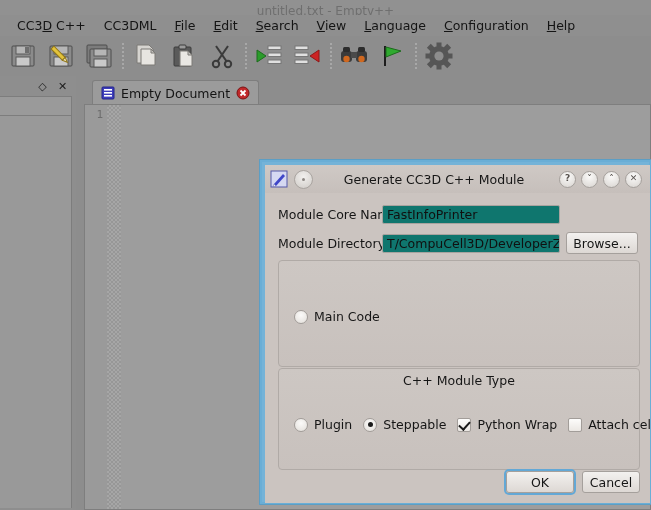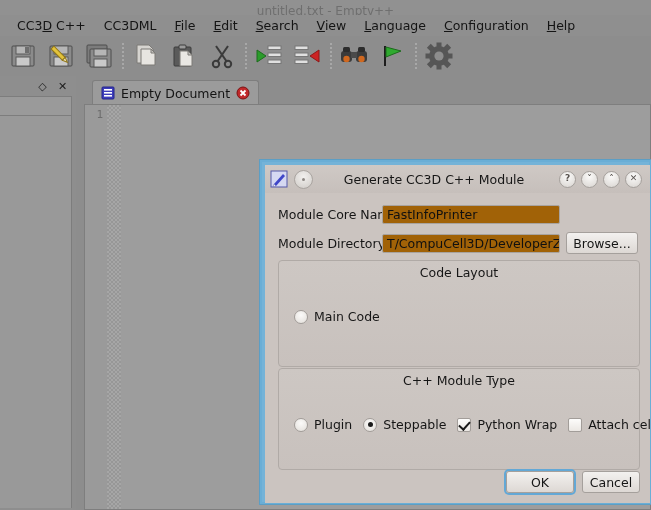--- a/index.html
+++ b/index.html
@@ -119,21 +119,21 @@
   .wb{
     width:15px;height:15px;border-radius:50%;
     background:radial-gradient(circle at 50% 30%,#fbfaf9,#d8d4d0);
     border:1px solid #a5a09c;color:#58534f;font-size:9px;line-height:13px;
     text-align:center;font-weight:bold;
   }
 
   .row{position:absolute;display:flex;align-items:center;}
   .row .lab{font-size:12.5px;color:#161616;white-space:nowrap;}
   .tfield{
-    background:#a16207;border:1px solid #a8a39f;border-radius:2px;
+    background:#0f766e;border:1px solid #a8a39f;border-radius:2px;
     height:19px;box-sizing:border-box;font-size:12.5px;color:#101010;
     padding:0 4px;display:flex;align-items:center;overflow:hidden;white-space:nowrap;
   }
   .btn{
     border:1px solid #a5a09c;border-radius:3px;
     background:linear-gradient(to bottom,#f3f1ef,#ddd8d4);
     font-size:12.5px;color:#161616;height:22px;
     display:flex;align-items:center;justify-content:center;
     padding:0 0;box-sizing:border-box;white-space:nowrap;
   }
@@ -386,21 +386,20 @@
         <div class="tfield" style="width:178px;">FastInfoPrinter</div>
       </div>
 
       <div class="row" style="left:13px;top:67px;width:372px;">
         <div class="lab" style="width:104px;">Module Directory</div>
         <div class="tfield" style="width:178px;">T/CompuCell3D/DeveloperZone</div>
         <div class="btn" style="margin-left:6px;width:72px;">Browse...</div>
       </div>
 
       <div class="groupbox" style="left:13px;top:95px;width:360px;height:105px;">
-        <div class="gb-title">Code Layout</div>
         <div class="opts" style="left:15px;top:48px;">
           <div class="opt" style="width:193px;">
             <span class="radio"></span>
             <span class="olbl">Main Code</span>
           </div>
         </div>
       </div>
 
       <div class="groupbox" style="left:13px;top:203px;width:360px;height:100px;">
         <div class="gb-title">C++ Module Type</div>

